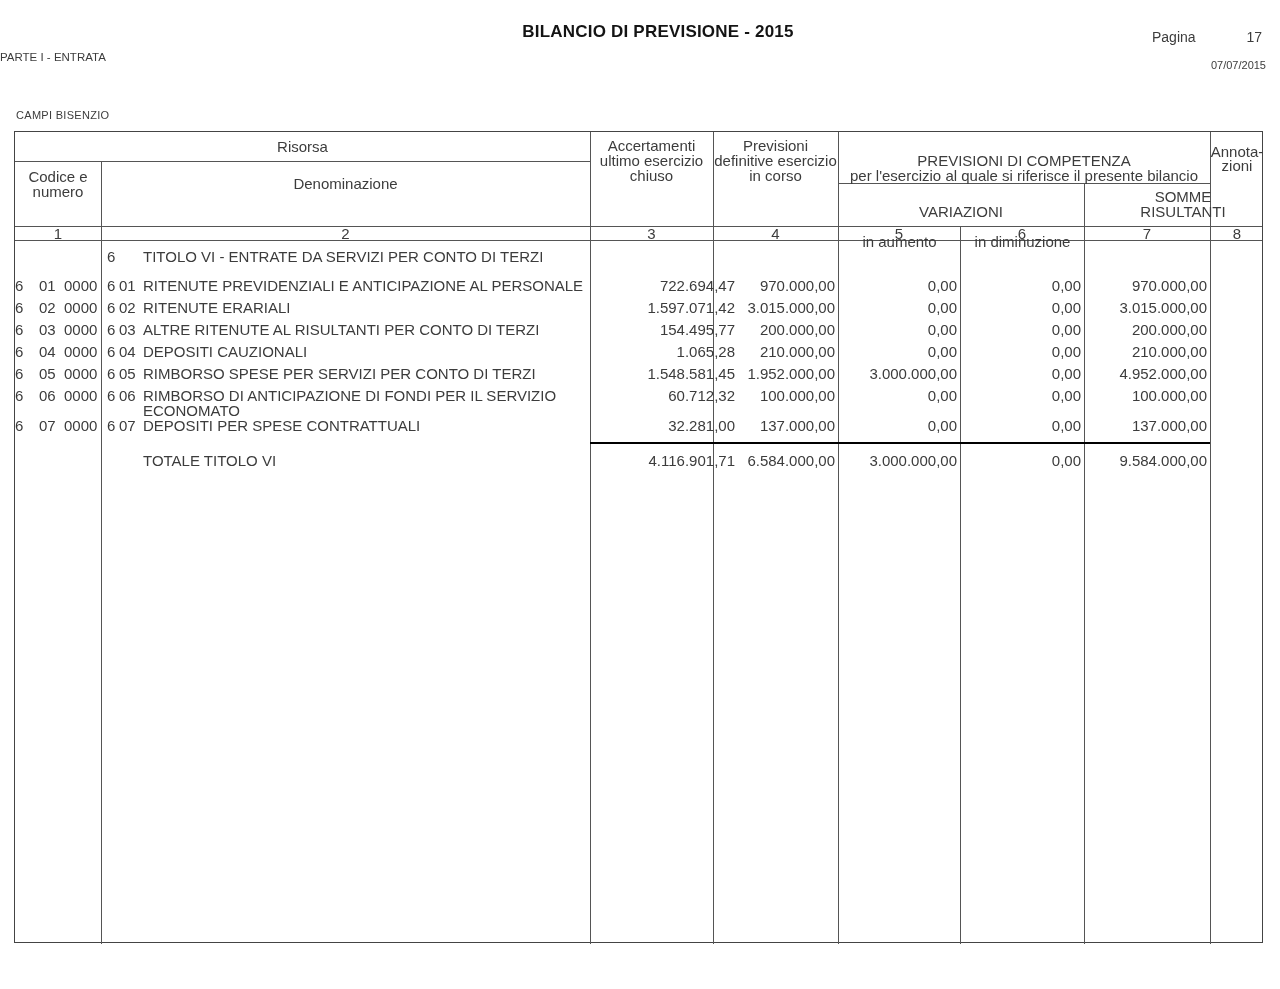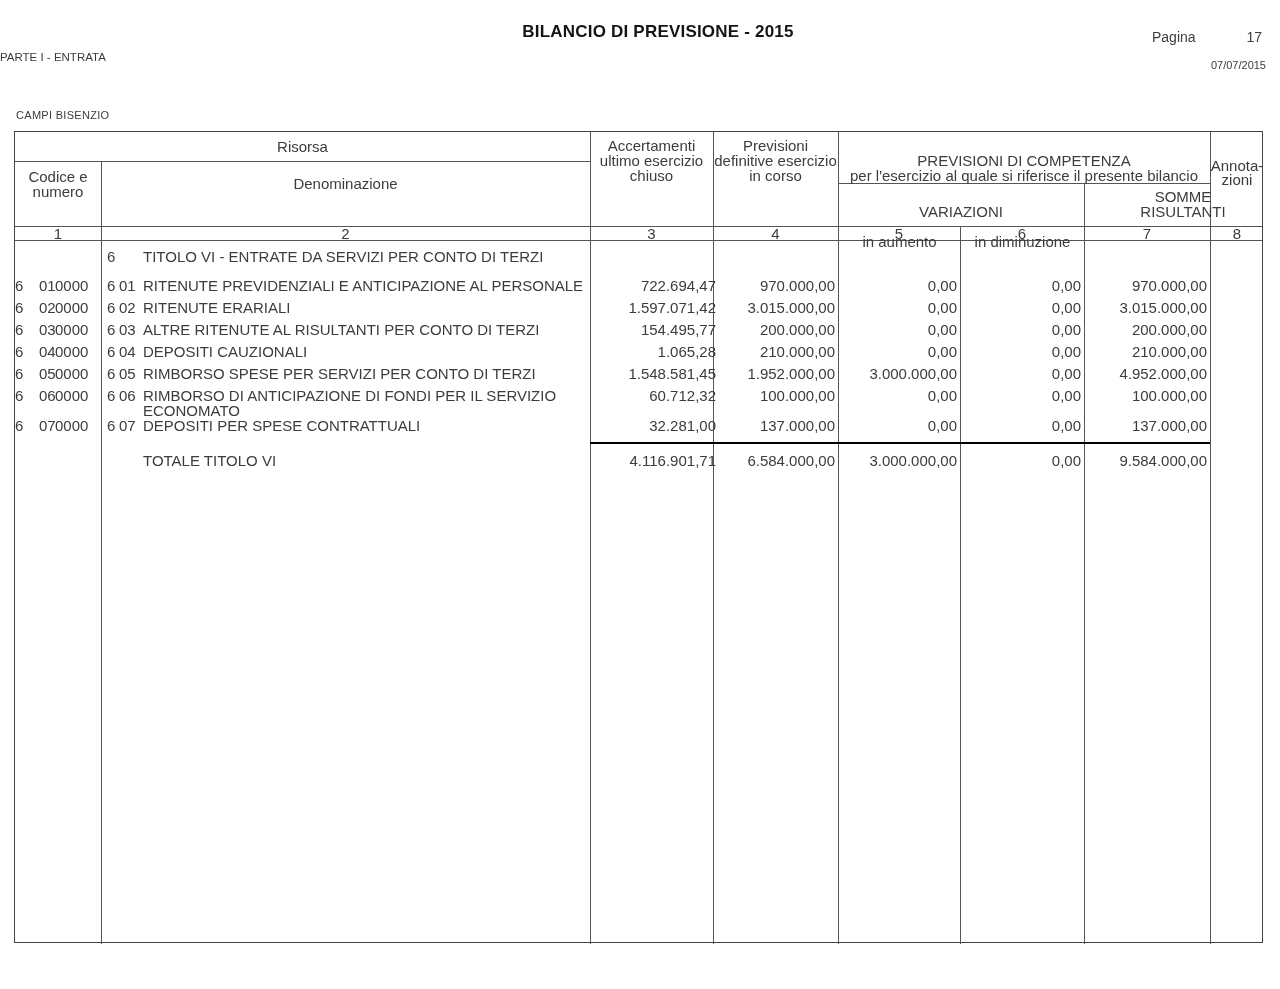--- a/index.html
+++ b/index.html
@@ -51,36 +51,36 @@
   .h-risorsa   { left: 0;      top: 0;    width: 575px; height: 29px; line-height: 29px; }
   .h-codice    { left: 0;      top: 37px; width: 86px;  }
   .h-den       { left: 86px;   top: 44px; width: 489px; }
   .h-acc       { left: 575px;  top: 6px;  width: 123px; }
   .h-prev      { left: 698px;  top: 6px;  width: 125px; }
   .h-comp      { left: 823px;  top: 6px;  width: 372px; }
   .h-var       { left: 823px;  top: 57px; width: 246px; }
   .h-var .var-sub { display: flex; }
   .h-var .var-sub span { flex: 1; text-align: center; }
   .h-somme     { left: 1069px; top: 57px; width: 126px; margin-left: 36px; }
-  .h-annot     { left: 1195px; top: 27px; width: 54px; line-height: 14px; }
+  .h-annot     { left: 1195px; top: 13px; width: 54px; line-height: 14px; }
   .ncell {
     position: absolute; top: 95px; height: 13px; line-height: 13px;
     text-align: center;
   }
   
   .row { position: absolute; left: 0; width: 1249px; line-height: 15px; }
   .row span { position: absolute; display: block; }
   .cc1 { left: 0;      width: 12px;  }
   .cc2 { left: 24px;   width: 18px;  }
-  .cc3 { left: 40px;   width: 32px;  }
+  .cc3 { left: 49px;   width: 32px;  }
   .dc1 { left: 92px;   width: 12px;  }
   .dc2 { left: 104px;  width: 18px;  }
   .den { left: 128px;  width: 444px; white-space: pre-line; }
   .v   { text-align: right; }
-  .v3  { left: 583px;  width: 118px; text-align: right; }
+  .v3  { left: 602px;  width: 118px; text-align: right; }
   .v4  { left: 700px;  width: 120px; }
   .v5  { left: 825px;  width: 117px; }
   .v6  { left: 947px;  width: 119px; }
   .v7  { left: 1071px; width: 121px; }
 </style>
 </head>
 <body>
 
 <div class="page">
 

